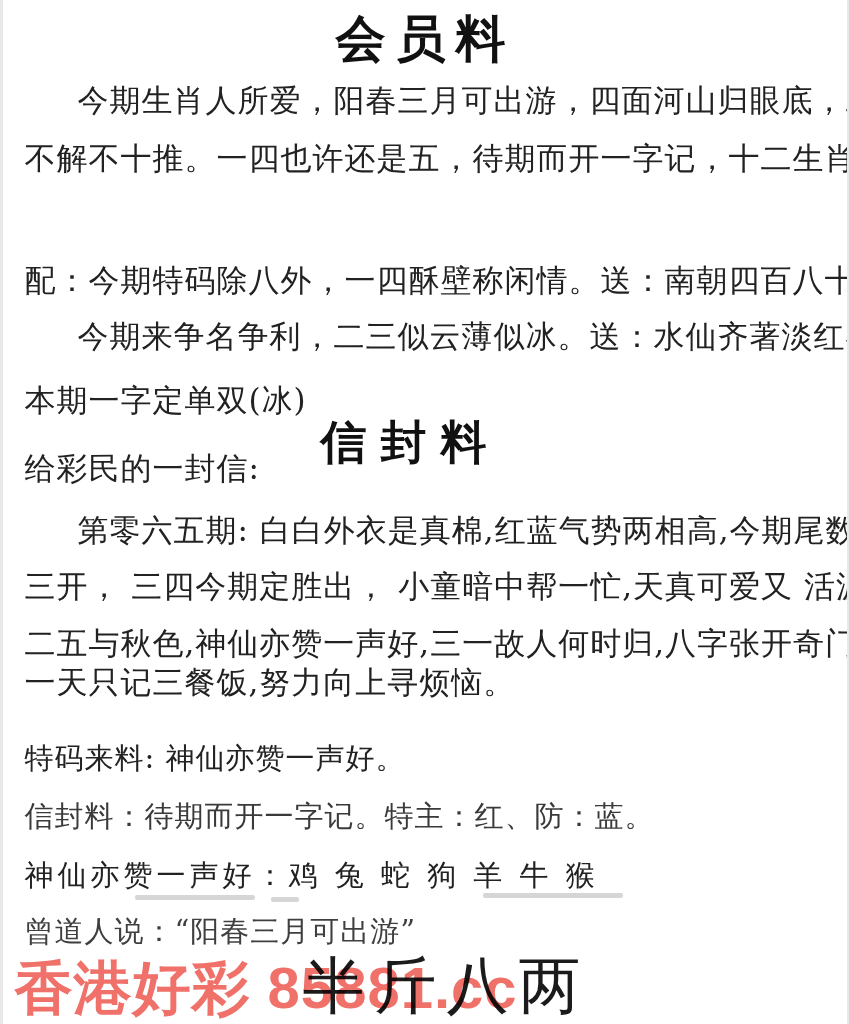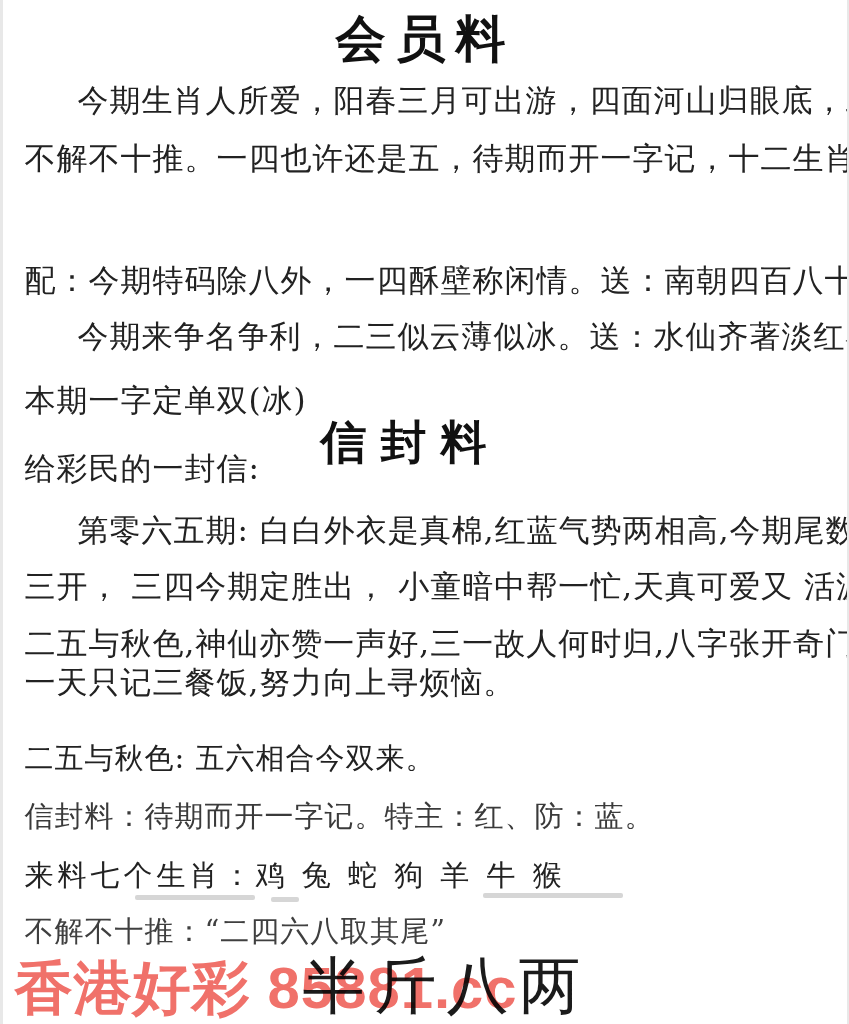--- a/index.html
+++ b/index.html
@@ -94,26 +94,26 @@
 
   <div id="envelope-title" class="section-title">信封料</div>
 
   <div id="envelope-intro" class="doc-line">给彩民的一封信:</div>
 
   <div id="envelope-letter-0" class="doc-line">第零六五期: 白白外衣是真棉,红蓝气势两相高,今期尾数旺</div>
   <div id="envelope-letter-1" class="doc-line">三开， 三四今期定胜出， 小童暗中帮一忙,天真可爱又 活波， 南山</div>
   <div id="envelope-letter-2" class="doc-line">二五与秋色,神仙亦赞一声好,三一故人何时归,八字张开奇门阵,</div>
   <div id="envelope-letter-3" class="doc-line">一天只记三餐饭,努力向上寻烦恼。</div>
 
-  <div id="special-tip" class="doc-line">二五与秋色: 五六相合今双来。</div>
+  <div id="special-tip" class="doc-line">特码来料: 神仙亦赞一声好。</div>
   <div id="envelope-tip" class="doc-line">信封料：待期而开一字记。特主：红、防：蓝。</div>
-  <div id="zodiac-tip" class="doc-line">来料七个生肖：鸡 兔 蛇 狗 羊 牛 猴</div>
+  <div id="zodiac-tip" class="doc-line">神仙亦赞一声好：鸡 兔 蛇 狗 羊 牛 猴</div>
 
   <div id="remnant-a" class="remnant"></div>
   <div id="remnant-b" class="remnant"></div>
   <div id="remnant-c" class="remnant"></div>
 
-  <div id="quote-line" class="doc-line">不解不十推：“二四六八取其尾”</div>
+  <div id="quote-line" class="doc-line">曾道人说：“阳春三月可出游”</div>
 
   <div id="watermark" style="color: rgb(240, 113, 106);">香港好彩 85881.cc</div>
   <div id="handwriting">半斤八两</div>
 
 </div>
 
 </body></html>

